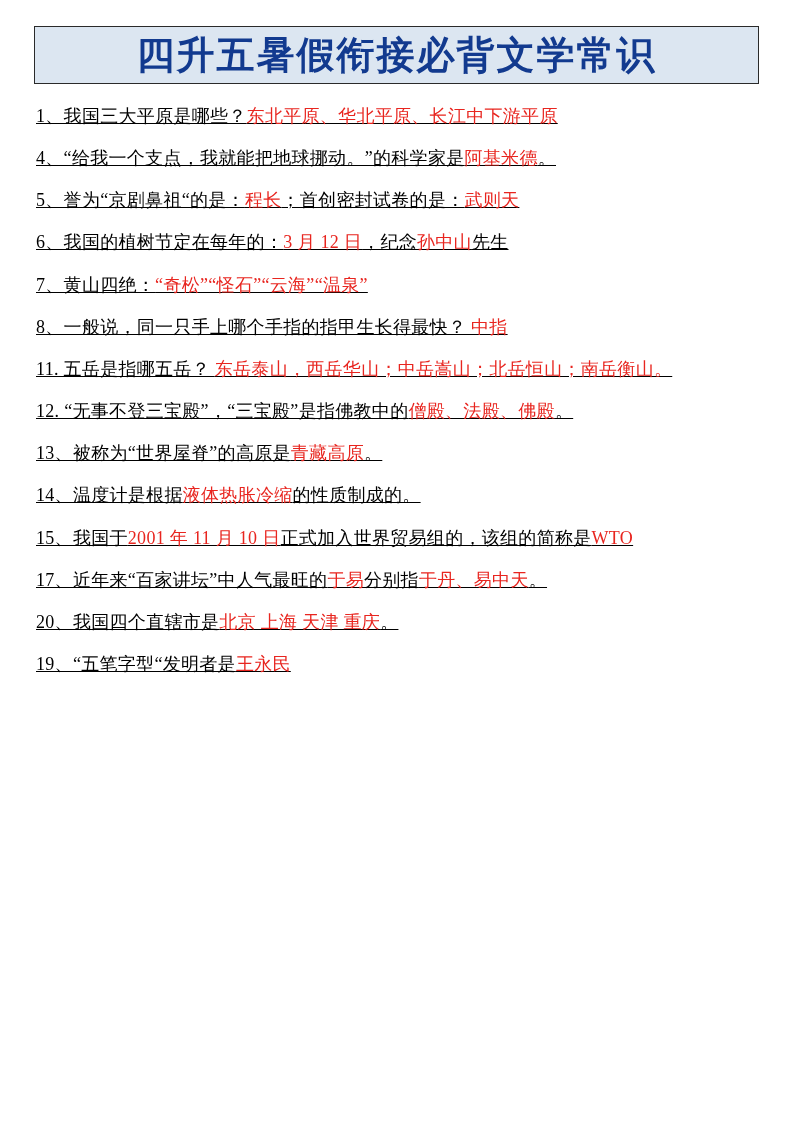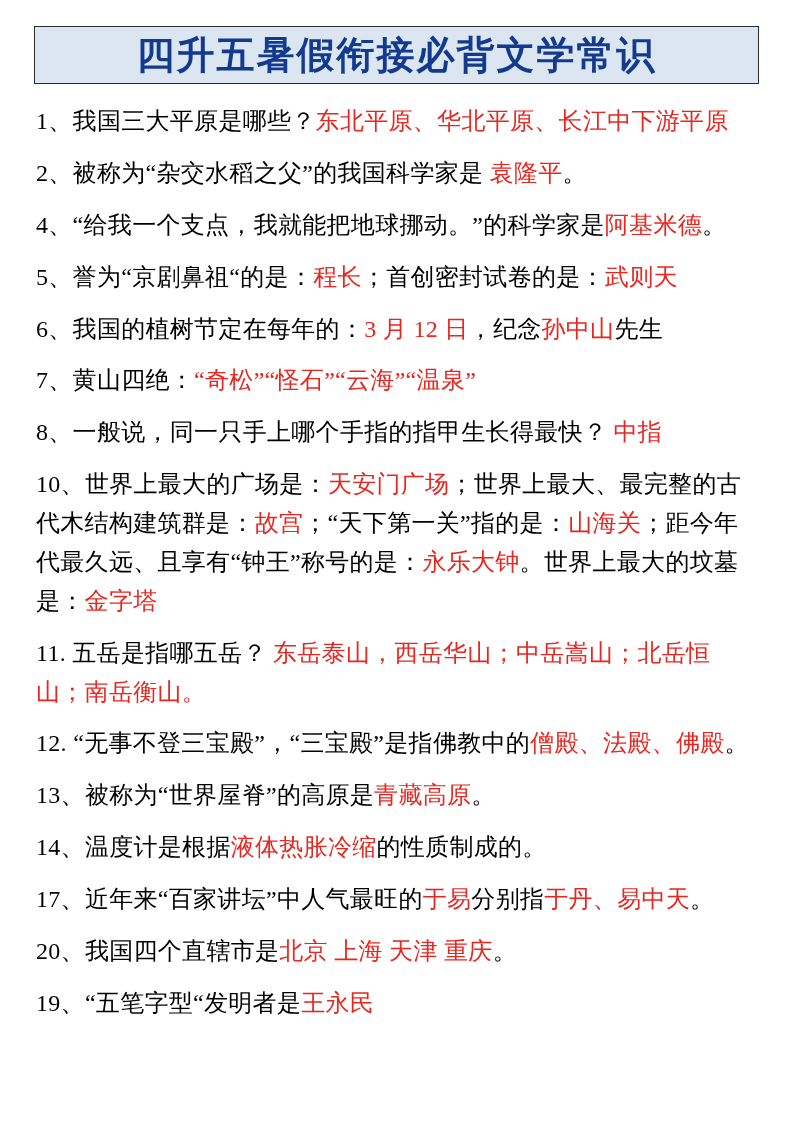--- a/index.html
+++ b/index.html
@@ -36,49 +36,49 @@
     font-weight: bold;
     letter-spacing: 2px;
     color: #123a8f;
     font-family: Liberation Serif, serif;
     white-space: nowrap;
   }
   .content {
     padding: 0 6px;
   }
   .line {
-    font-size: 24px;
+    font-size: 18px;
     line-height: 1.62;
     margin-bottom: 13px;
     letter-spacing: 0.3px;
     word-break: break-all;
+    text-decoration: underline;
   }
   .blk { color: #000000; }
   .red { color: #e8251f; }
 </style>
 </head>
 <body>
 
 <div class="page">
 
   <div class="title-bar">
     <div class="title-text">四升五暑假衔接必背文学常识</div>
   </div>
 
   <div class="content" id="body-list">
       <div class="line"><span class="blk">1、我国三大平原是哪些？</span><span class="red">东北平原、华北平原、长江中下游平原</span></div>
-      <div class="line"><span class="blk">2、被称为“杂交水稻之父”的我国科学家是 </span><span class="red">袁隆平</span><span class="blk">。</span></div>
       <div class="line"><span class="blk">4、“给我一个支点，我就能把地球挪动。”的科学家是</span><span class="red">阿基米德</span><span class="blk">。</span></div>
       <div class="line"><span class="blk">5、誉为“京剧鼻祖“的是：</span><span class="red">程长</span><span class="blk">；首创密封试卷的是：</span><span class="red">武则天</span></div>
       <div class="line"><span class="blk">6、我国的植树节定在每年的：</span><span class="red">3 月 12 日</span><span class="blk">，纪念</span><span class="red">孙中山</span><span class="blk">先生</span></div>
       <div class="line"><span class="blk">7、黄山四绝：</span><span class="red">“奇松”“怪石”“云海”“温泉”</span></div>
       <div class="line"><span class="blk">8、一般说，同一只手上哪个手指的指甲生长得最快？ </span><span class="red">中指</span></div>
-      <div class="line"><span class="blk">10、世界上最大的广场是：</span><span class="red">天安门广场</span><span class="blk">；世界上最大、最完整的古代木结构建筑群是：</span><span class="red">故宫</span><span class="blk">；“天下第一关”指的是：</span><span class="red">山海关</span><span class="blk">；距今年代最久远、且享有“钟王”称号的是：</span><span class="red">永乐大钟</span><span class="blk">。世界上最大的坟墓是：</span><span class="red">金字塔</span></div>
       <div class="line"><span class="blk">11. 五岳是指哪五岳？ </span><span class="red">东岳泰山，西岳华山；中岳嵩山；北岳恒山；南岳衡山。</span></div>
       <div class="line"><span class="blk">12. “无事不登三宝殿”，“三宝殿”是指佛教中的</span><span class="red">僧殿、法殿、佛殿</span><span class="blk">。</span></div>
       <div class="line"><span class="blk">13、被称为“世界屋脊”的高原是</span><span class="red">青藏高原</span><span class="blk">。</span></div>
       <div class="line"><span class="blk">14、温度计是根据</span><span class="red">液体热胀冷缩</span><span class="blk">的性质制成的。</span></div>
+      <div class="line"><span class="blk">15、我国于</span><span class="red">2001 年 11 月 10 日</span><span class="blk">正式加入世界贸易组的，该组的简称是</span><span class="red">WTO</span></div>
       <div class="line"><span class="blk">17、近年来“百家讲坛”中人气最旺的</span><span class="red">于易</span><span class="blk">分别指</span><span class="red">于丹、易中天</span><span class="blk">。</span></div>
       <div class="line"><span class="blk">20、我国四个直辖市是</span><span class="red">北京 上海 天津 重庆</span><span class="blk">。</span></div>
       <div class="line"><span class="blk">19、“五笔字型“发明者是</span><span class="red">王永民</span></div>
     </div>
 
 </div>
 
 </body></html>

